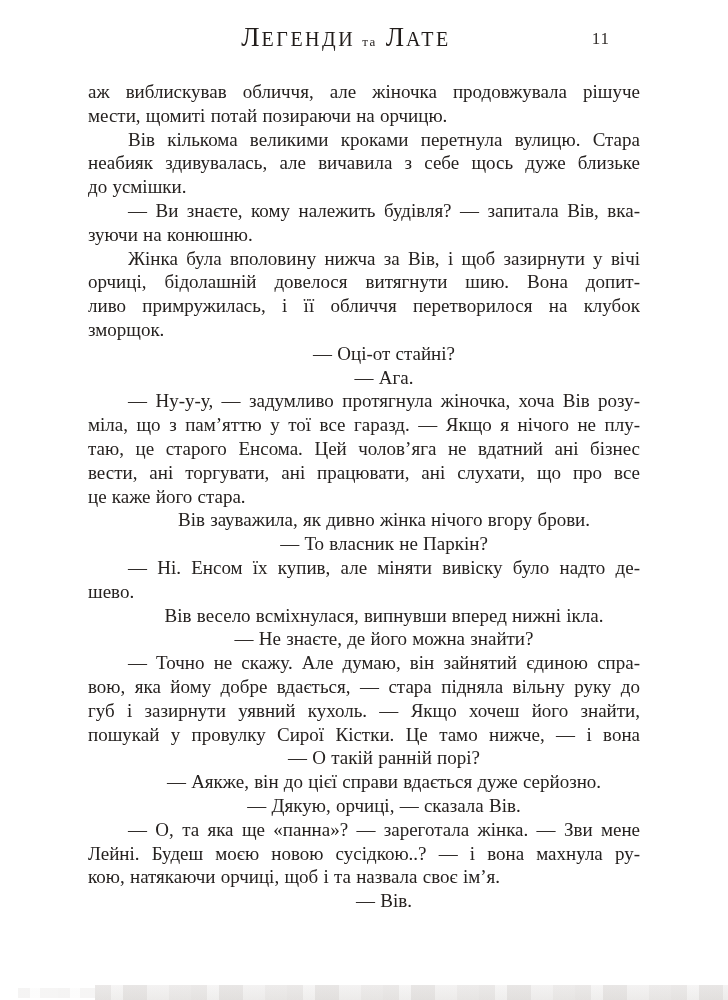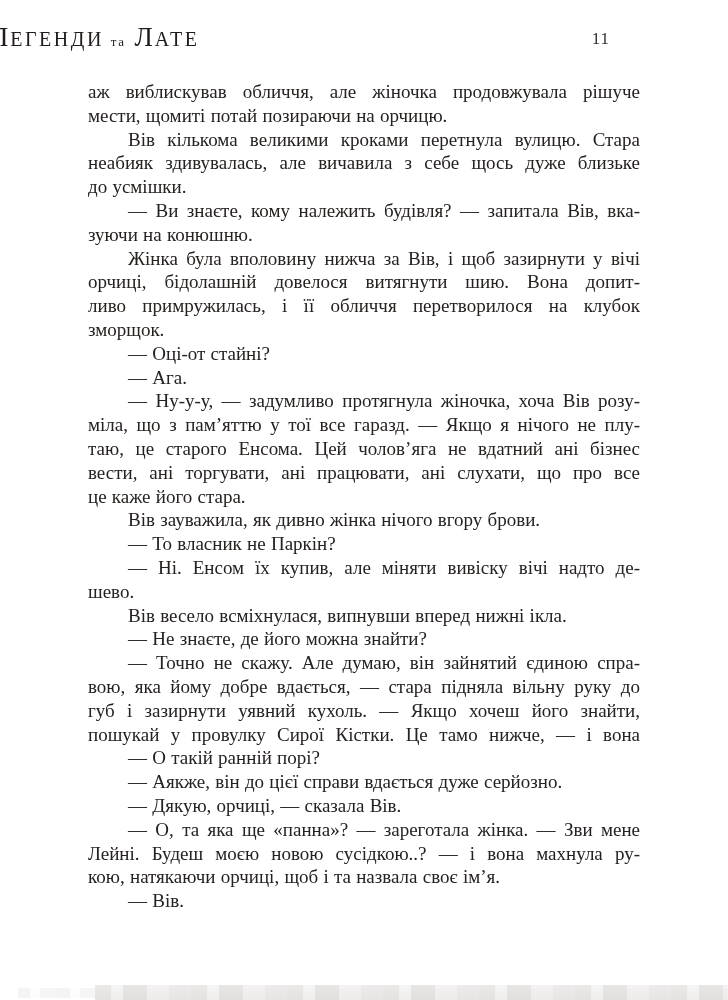--- a/index.html
+++ b/index.html
@@ -16,21 +16,21 @@
     font-family: "Liberation Serif", "DejaVu Serif", serif;
     color: #262220;
   }
 
   
   .running-header {
     position: absolute;
     top: 22px;
     left: 0;
     width: 712px;
-    text-align: left;
+    text-align: center;
     text-decoration: underline;
   }
   .title-wrap {
     display: inline-block;
     transform: translateX(-10px);
     white-space: nowrap;
     color: #211c1a;
   }
   .title-cap {
     font-size: 27px;
@@ -68,20 +68,21 @@
     text-align: left;
     word-spacing: 0.5px;
   }
   .line.just {
     text-align: justify;
     text-align-last: justify;
     text-justify: inter-word;
   }
   .line.indent {
     padding-left: 40px;
+    text-align: center;
   }
   .line.just.indent {
     box-sizing: border-box;
   }
 
   
   .scan-band {
     position: absolute;
     left: 95px;
     right: 0;
@@ -136,21 +137,21 @@
       <div class="line">зморщок.</div>
       <div class="line indent">— Оці-от стайні?</div>
       <div class="line indent">— Ага.</div>
       <div class="line indent just">— Ну-у-у, — задумливо протягнула жіночка, хоча Вів розу-</div>
       <div class="line just">міла, що з пам’яттю у тої все гаразд. — Якщо я нічого не плу-</div>
       <div class="line just">таю, це старого Енсома. Цей чолов’яга не вдатний ані бізнес</div>
       <div class="line just">вести, ані торгувати, ані працювати, ані слухати, що про все</div>
       <div class="line">це каже його стара.</div>
       <div class="line indent">Вів зауважила, як дивно жінка нічого вгору брови.</div>
       <div class="line indent">— То власник не Паркін?</div>
-      <div class="line indent just">— Ні. Енсом їх купив, але міняти вивіску вічі надто де-</div>
+      <div class="line indent just">— Ні. Енсом їх купив, але міняти вивіску було надто де-</div>
       <div class="line">шево.</div>
       <div class="line indent">Вів весело всміхнулася, випнувши вперед нижні ікла.</div>
       <div class="line indent">— Не знаєте, де його можна знайти?</div>
       <div class="line indent just">— Точно не скажу. Але думаю, він зайнятий єдиною спра-</div>
       <div class="line just">вою, яка йому добре вдається, — стара підняла вільну руку до</div>
       <div class="line just">губ і зазирнути уявний кухоль. — Якщо хочеш його знайти,</div>
       <div class="line just">пошукай у провулку Сирої Кістки. Це тамо нижче, — і вона</div>
       <div class="line indent">— О такій ранній порі?</div>
       <div class="line indent">— Аякже, він до цієї справи вдається дуже серйозно.</div>
       <div class="line indent">— Дякую, орчиці, — сказала Вів.</div>

